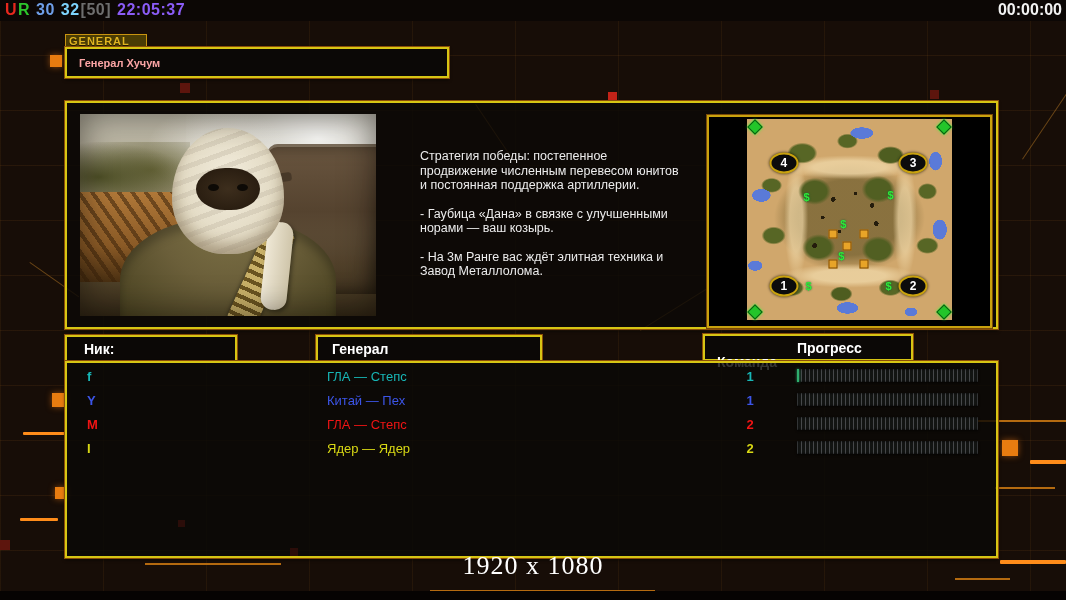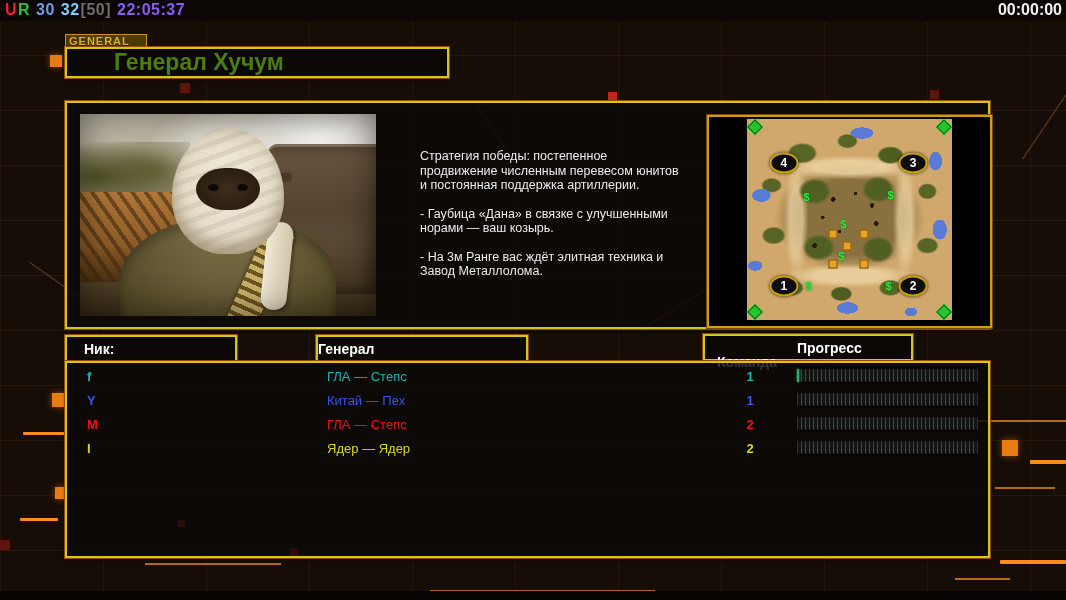--- a/index.html
+++ b/index.html
@@ -37,26 +37,27 @@
   #general-tab{
     position:absolute;left:65px;top:34px;width:74px;height:13px;
     background:#4a3c04;border:1px solid #c89410;
     color:#e0b420;font-size:11px;font-weight:bold;letter-spacing:1px;
     padding:0 3px;line-height:13px;text-shadow:0 1px 0 #201800;
   }
   .goldbox{
     background:#0b0806;
     border:2px solid #d7c514;
     box-shadow:0 0 0 1px #8a4e08, 0 2px 3px rgba(0,0,0,.6);
+    padding-left:8px;
   }
   #title-box{
     position:absolute;left:65px;top:47px;width:368px;height:27px;
     display:flex;align-items:center;padding-left:12px;
   }
-  #title-box .t{color:#4d7c0f;font-size:23px;font-weight:bold;margin-left:35px;}
+  #title-box .t{color:#fca5a5;font-size:11px;font-weight:bold;}
 
   #main-panel{
     position:absolute;left:65px;top:101px;width:921px;height:224px;
     background:rgba(11,8,6,.82);
   }
 
   
   #portrait{
     position:absolute;left:13px;top:11px;width:296px;height:202px;
     background:linear-gradient(180deg,#c3bfae 0%,#b0a893 34%,#8d7f60 52%,#5c4c30 74%,#352a18 100%);
@@ -176,21 +177,21 @@
     background:#e8a428;border:1px solid #7c4a08;
   }
 
   
   .hdrbox{
     position:absolute;height:23px;background:#0b0806;
     border:2px solid #d7c514;box-shadow:0 0 0 1px #8a4e08;
     display:flex;align-items:center;color:#fff;font-size:14px;font-weight:bold;
   }
   #hdr-nick{left:65px;top:335px;width:151px;padding-left:17px;}
-  #hdr-general{left:316px;top:335px;width:208px;}
+  #hdr-general{left:316px;top:335px;width:208px;padding-left:14px;}
   #hdr-team{left:703px;top:334px;width:206px;}
   #hdr-team .lbl1{margin-left:12px;margin-top:29px;}
   #hdr-team .lbl2{margin-left:20px;}
 
   
   #table-panel{
     position:absolute;left:65px;top:361px;width:921px;height:193px;
     background:rgba(10,8,6,.82);
   }
   .trow{position:absolute;left:0;width:100%;height:24px;font-size:13px;}
@@ -354,13 +355,14 @@
     <div class="trow" style="top:74px;">
       <span class="nick" style="color: rgb(216, 216, 20);">I</span>
       <span class="gen" style="color: rgb(216, 216, 20);">Ядер — Ядер</span>
       <span class="team" style="color: rgb(216, 216, 20);">2</span>
       <div class="bar">
         <div class="fill" style="width: 0%;"></div>
       </div>
     </div>
   </div>
 
+  <div id="res-label">1920 x 1080</div>
 </div>
 
 </body></html>

